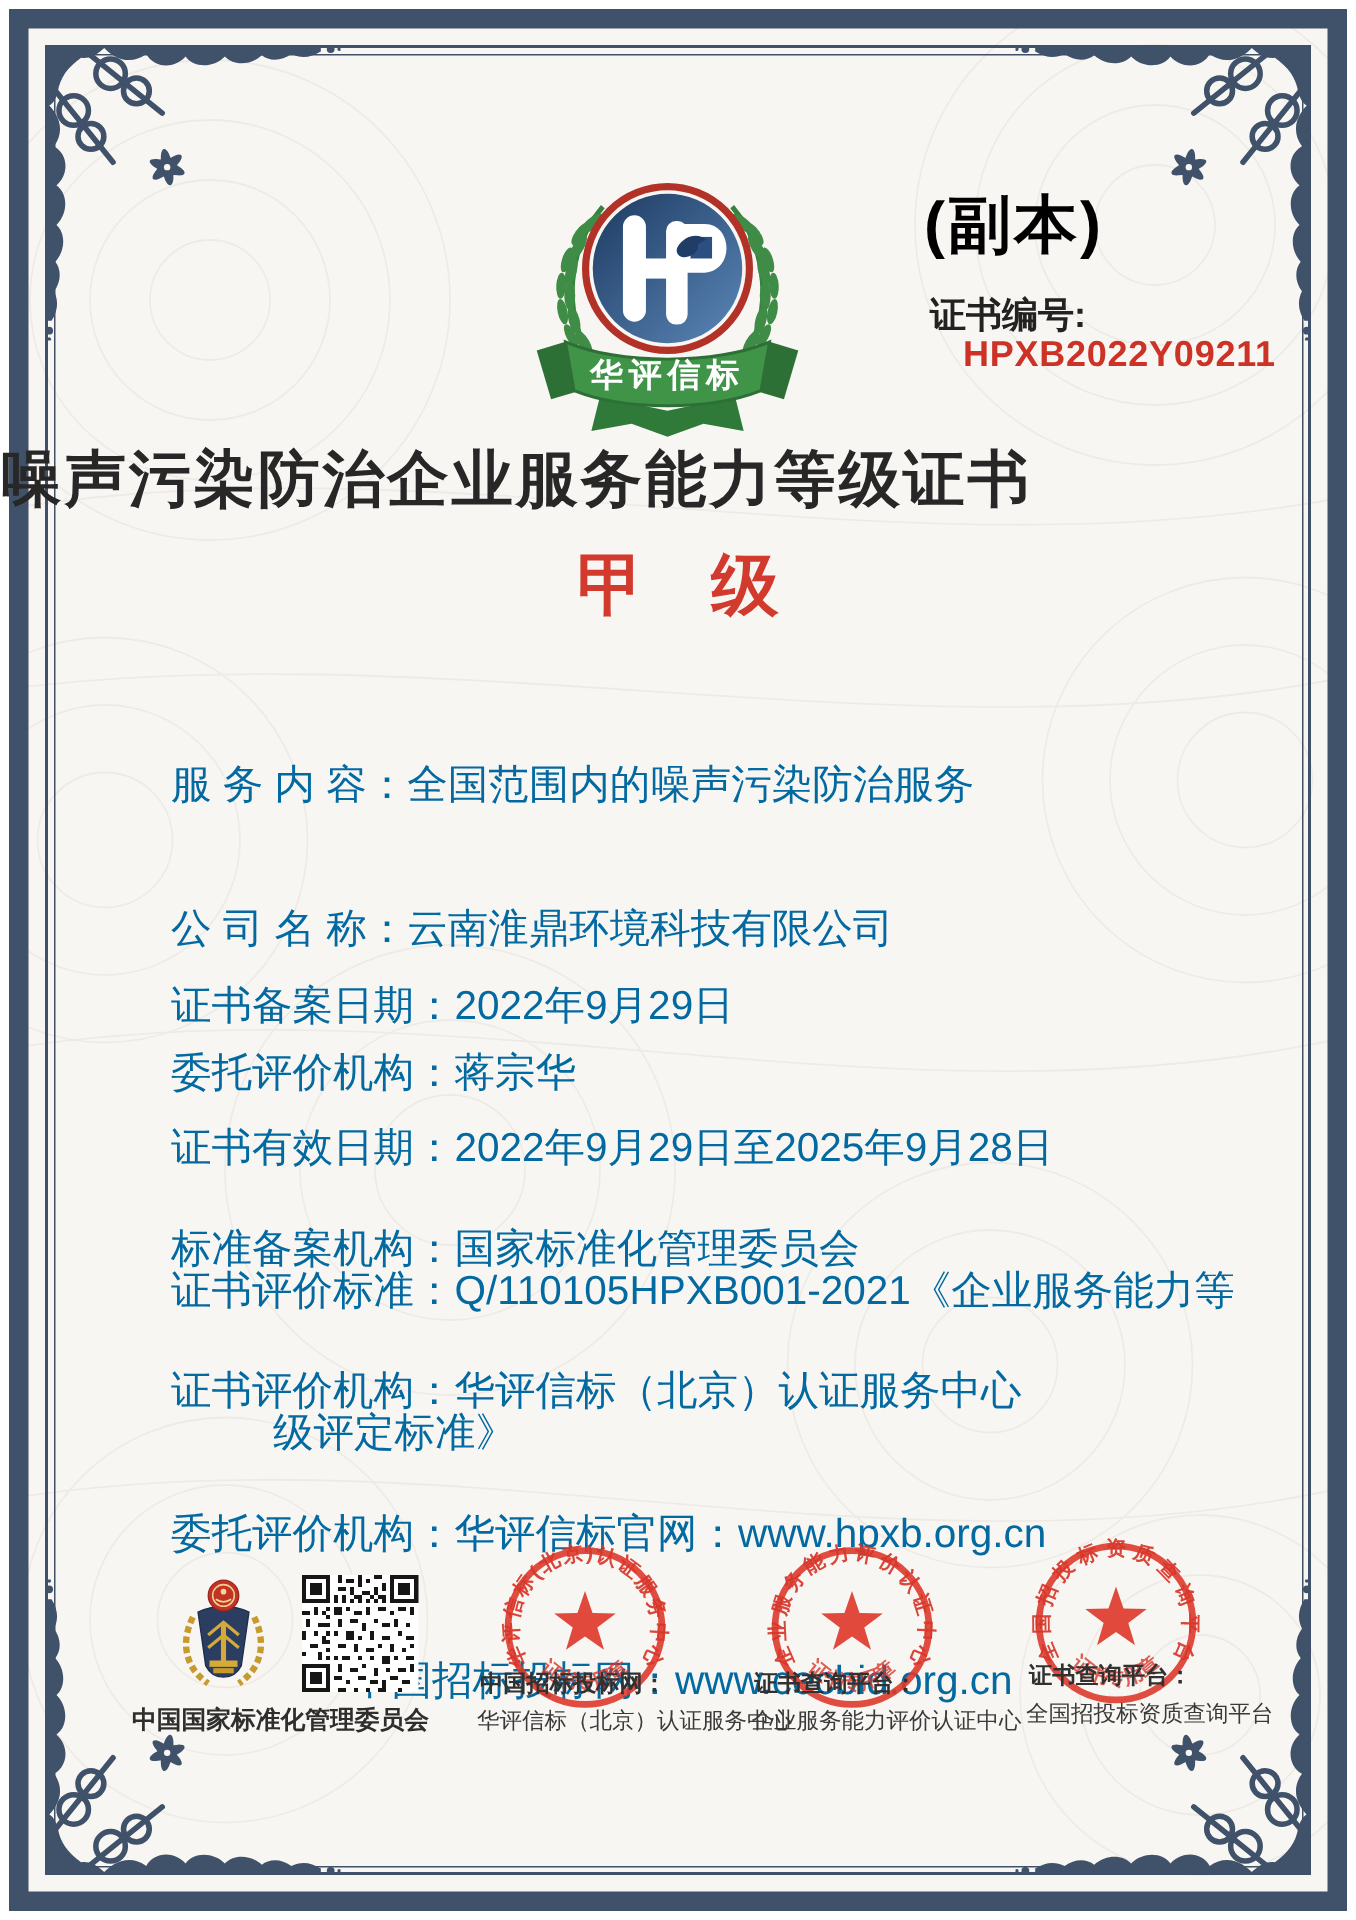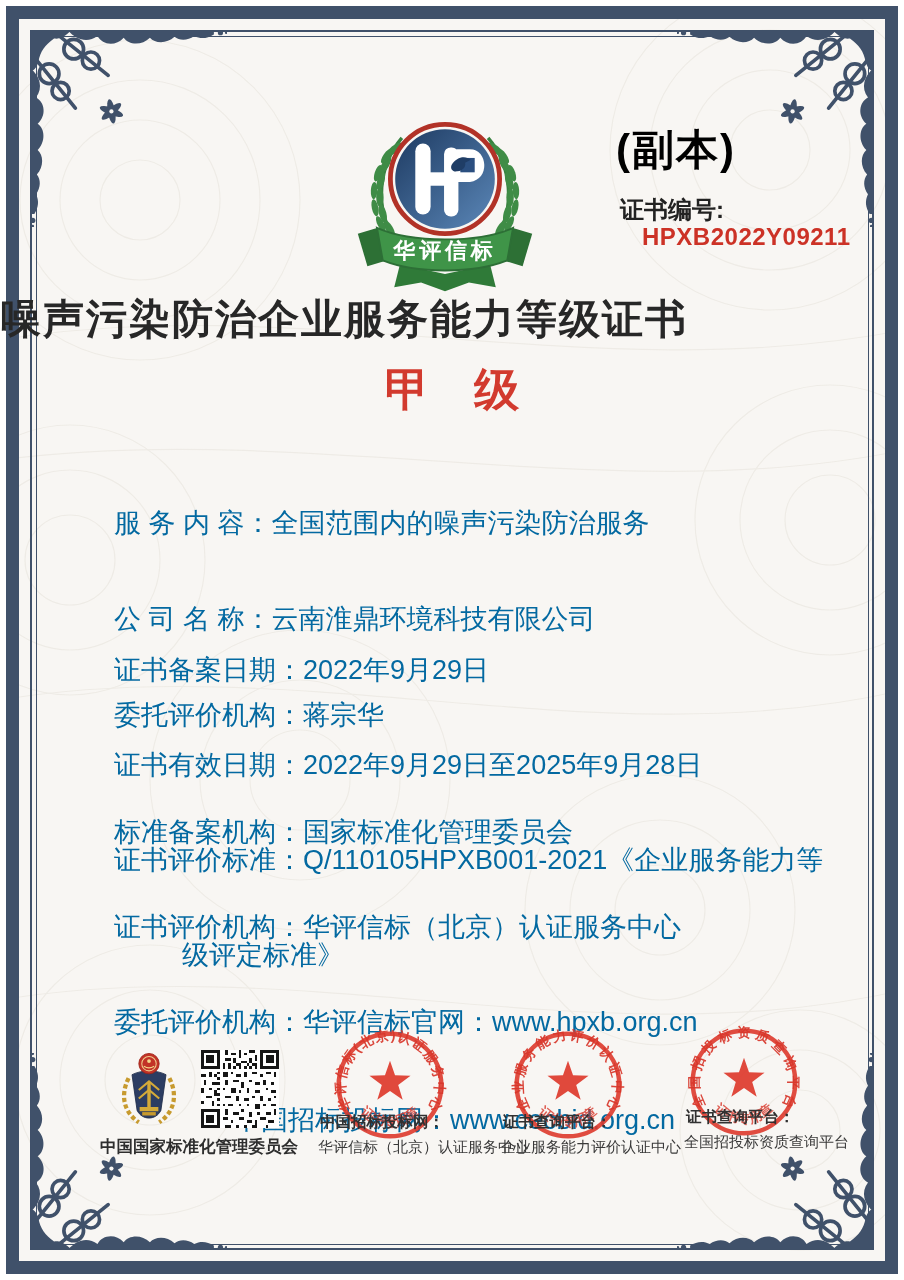--- a/index.html
+++ b/index.html
@@ -31,21 +31,21 @@
   
   .info{position:absolute;left:114px;font-size:27px;font-weight:400;color:#0369a1;white-space:pre;}
   .irow{line-height:34px;height:34px;}
   .info2 .irow{line-height:33px;height:33px;}
   .indent-std{padding-left:68px;}
   .indent-q{padding-left:120px;}
   .gap-extra{margin-top:3px;}
   
   .emblem{position:absolute;left:115px;top:1046px;}
   .qr{position:absolute;left:201px;top:1050px;}
-  .sac-caption{position:absolute;left:88px;top:1136px;width:222px;text-align:center;font-size:16.5px;font-weight:600;color:#2e2e2e;}
+  .sac-caption{position:absolute;left:88px;top:1136px;width:222px;text-align:left;font-size:16.5px;font-weight:600;color:#2e2e2e;}
   .seal{position:absolute;width:126px;height:126px;}
   .seal0{left:327px;top:1022px;}
   .seal1{left:505px;top:1022px;}
   .seal2{left:681px;top:1019px;}
   .sealring{fill:none;stroke:#dd3a2c;stroke-width:5;opacity:.9;}
   .sealstar{fill:#dd3a2c;opacity:.92;}
   .sealtext{fill:#d8372b;font-size:15px;font-weight:700;opacity:.92;}
   .sealtext.small{font-size:15px;opacity:.8;}
   .seal-caption{position:absolute;white-space:nowrap;}
   .cap-label{font-size:15.5px;font-weight:700;color:#313131;}

